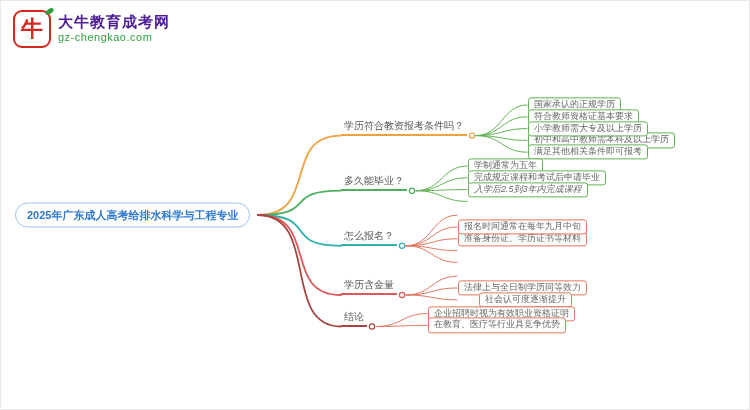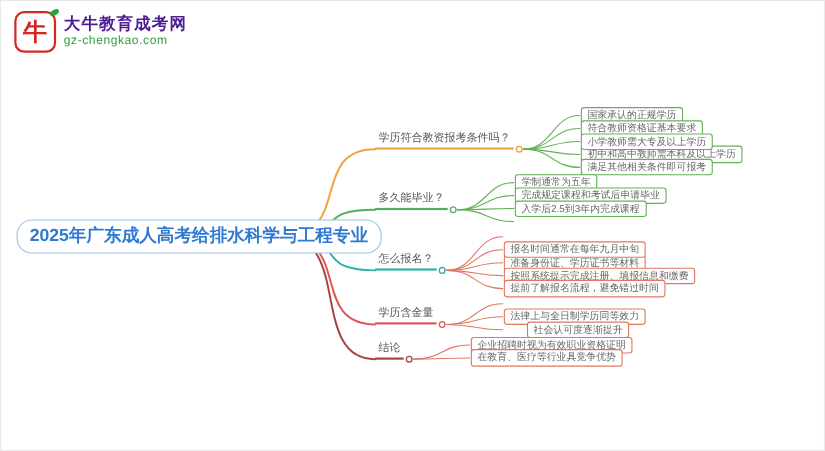--- a/index.html
+++ b/index.html
@@ -15,21 +15,21 @@
     position:relative;width:38px;height:38px;border:2.5px solid #d4281f;border-radius:9px;
     display:flex;align-items:center;justify-content:center;
     font-weight:bold;font-size:22px;color:#d4281f;background:#fff;box-sizing:border-box;
   }
   .leaf{position:absolute;top:-3px;right:-5px;width:9px;height:5px;border-radius:50%;
     background:#2f9e3f;transform:rotate(-32deg);}
   .logo-title{font-size:15px;font-weight:bold;color:#d4281f;letter-spacing:1px;line-height:1.2;}
   .logo-url{font-size:11px;color:#2f9e3f;letter-spacing:0.5px;line-height:1.2;}
   .central{
     position:absolute;transform:translateY(-50%);white-space:nowrap;background:#fff;
-    font-size:16px;font-weight:bold;border:1px solid;border-radius:14px;padding:4px 11px;z-index:1;
+    font-size:11px;font-weight:bold;border:1px solid;border-radius:14px;padding:4px 11px;z-index:1;
   }
   .branch{
     position:absolute;transform:translateY(-100%);white-space:nowrap;
     font-size:10px;color:#555;padding:0 3px 2px 3px;border-bottom:2px solid;line-height:1.3;
   }
   .child{
     position:absolute;transform:translateY(-50%);white-space:nowrap;background:#fff;
     font-size:9px;color:#666;border:1px solid;border-radius:3px;padding:1px 5px;line-height:1.25;
   }
 </style>
@@ -82,26 +82,24 @@
   <div id="nodes">
       <div class="branch" style="left: 340px; top: 134.6px; border-bottom-color: rgb(239, 162, 63);">学历符合教资报考条件吗？</div>
       <div class="child" style="left: 527px; top: 104px; border-color: rgb(98, 177, 84);">国家承认的正规学历</div>
       <div class="child" style="left: 527px; top: 115.8px; border-color: rgb(98, 177, 84);">符合教师资格证基本要求</div>
       <div class="child" style="left: 527px; top: 139.4px; border-color: rgb(98, 177, 84);">初中和高中教师需本科及以上学历</div>
       <div class="child" style="left: 527px; top: 127.6px; border-color: rgb(98, 177, 84);">小学教师需大专及以上学历</div>
       <div class="child" style="left: 527px; top: 151.2px; border-color: rgb(98, 177, 84);">满足其他相关条件即可报考</div>
       <div class="branch" style="left: 340px; top: 189.7px; border-bottom-color: rgb(78, 176, 94);">多久能毕业？</div>
       <div class="child" style="left: 467px; top: 165px; border-color: rgb(98, 177, 84);">学制通常为五年</div>
       <div class="child" style="left: 467px; top: 176.8px; border-color: rgb(98, 177, 84); font-family: Liberation Serif, serif;">完成规定课程和考试后申请毕业</div>
-      <div class="child" style="left: 467px; top: 188.6px; border-color: rgb(98, 177, 84);">入学后2.5到3年内完成课程</div>
+      <div class="child" style="left: 467px; top: 188.6px; border-color: rgb(98, 177, 84); font-style: italic;">入学后2.5到3年内完成课程</div>
       <div class="branch" style="left: 340px; top: 244.8px; border-bottom-color: rgb(47, 179, 169);">怎么报名？</div>
       <div class="child" style="left: 457px; top: 237.8px; border-color: rgb(226, 119, 95);">准备身份证、学历证书等材料</div>
       <div class="child" style="left: 457px; top: 226px; border-color: rgb(226, 119, 95);">报名时间通常在每年九月中旬</div>
-      <div class="child" style="left: 457px; top: 249.6px; border-color: rgb(226, 119, 95);">按照系统提示完成注册、填报信息和缴费</div>
-      <div class="child" style="left: 457px; top: 261.4px; border-color: rgb(226, 119, 95);">提前了解报名流程，避免错过时间</div>
       <div class="branch" style="left: 340px; top: 294px; border-bottom-color: rgb(224, 88, 88);">学历含金量</div>
       <div class="child" style="left: 457px; top: 287px; border-color: rgb(226, 119, 95);">法律上与全日制学历同等效力</div>
       <div class="child" style="left: 457px; top: 298.8px; border-color: rgb(226, 119, 95); margin-left: 21px;">社会认可度逐渐提升</div>
       <div class="branch" style="left: 340px; top: 325.5px; border-bottom-color: rgb(168, 68, 68); text-align: right;">结论</div>
       <div class="child" style="left: 427px; top: 312.6px; border-color: rgb(226, 119, 95);">企业招聘时视为有效职业资格证明</div>
       <div class="child" style="left: 427px; top: 324.4px; border-color: rgb(226, 119, 95);">在教育、医疗等行业具竞争优势</div>
     </div>
 </div>
 
 </body></html>

